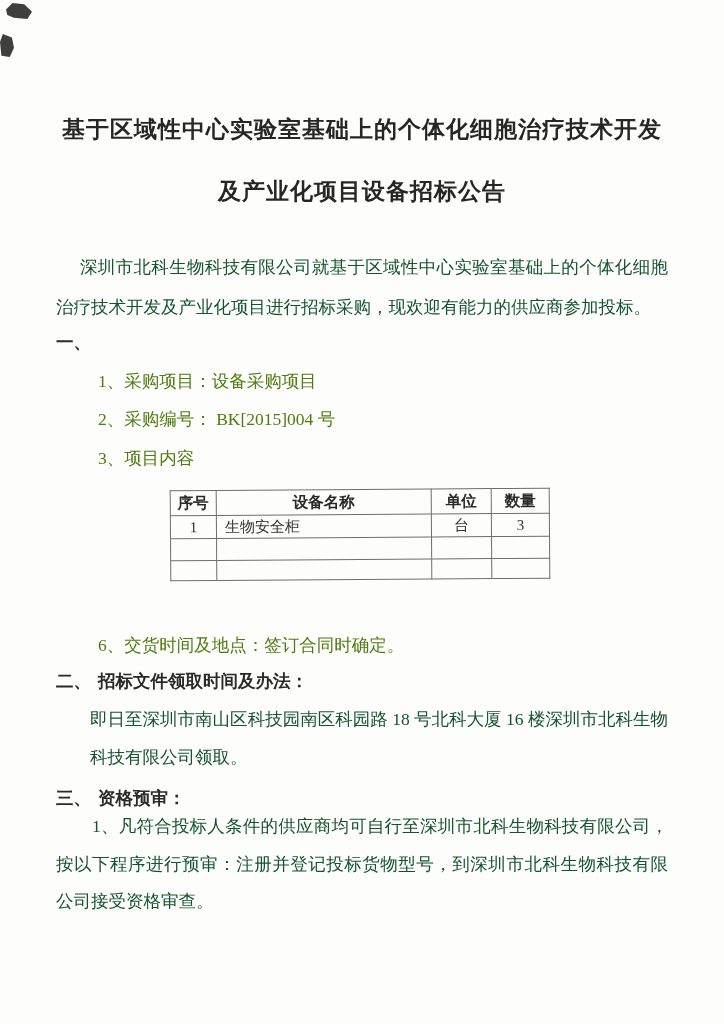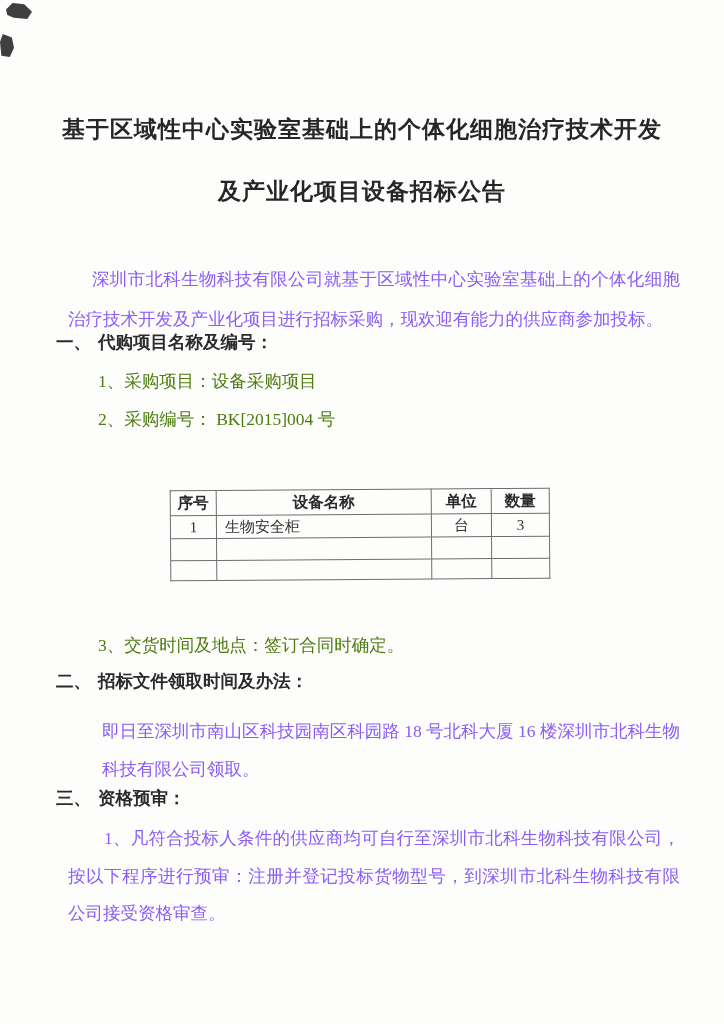--- a/index.html
+++ b/index.html
@@ -20,22 +20,22 @@
            clip-path:polygon(20% 0%,85% 15%,100% 60%,70% 100%,10% 95%,0% 35%); }
 
   .abs { position:absolute; }
   .title {
     left:0; width:724px; text-align:center;
     font-family:"Liberation Sans","DejaVu Sans",sans-serif;
     font-weight:bold; font-size:23px; color:#262626;
     letter-spacing:1px; margin:0; line-height:26px;
   }
   .body-text {
-    font-size:17.5px; line-height:40px; color:#8b5cf6;
-    text-align:justify; margin:12px;
+    font-size:17.5px; line-height:40px; color:#14532d;
+    text-align:justify; margin:0;
   }
   .intro { left:56px; top:247px; width:612px; text-indent:24px; }
 
   .sec-head {
     left:56px; display:flex; align-items:baseline;
     font-family:"Liberation Sans","DejaVu Sans",sans-serif;
     font-weight:bold; font-size:17.5px; color:#2a2a2a;
     line-height:22px;
   }
   .sec-num { width:42px; flex:0 0 42px; }
@@ -77,25 +77,25 @@
   <div class="ink-mark mark1"></div>
   <div class="ink-mark mark2"></div>
 
   <h1 class="abs title" style="top:178px">及产业化项目设备招标公告</h1>
   <h1 class="abs title" style="top:116px">基于区域性中心实验室基础上的个体化细胞治疗技术开发</h1>
 
   <p class="abs body-text intro">深圳市北科生物科技有限公司就基于区域性中心实验室基础上的个体化细胞治疗技术开发及产业化项目进行招标采购，现欢迎有能力的供应商参加投标。</p>
 
   <div class="abs sec-head" style="top:331px">
     <span class="sec-num">一、</span>
-    <span>代购项目名称及编号：</span>
   </div>
 
   <div class="abs item" style="top:370px">1、采购项目：设备采购项目</div>
   <div class="abs item" style="top:408px">2、采购编号： BK[2015]004 号</div>
+  <div class="abs item" style="top:447px">3、项目内容</div>
 
   <table class="abs eq-table">
     <thead>
       <tr>
         <th class="c-no">序号</th>
         <th class="c-name">设备名称</th>
         <th class="c-unit">单位</th>
         <th class="c-qty">数量</th>
       </tr>
     </thead>
@@ -114,21 +114,21 @@
       </tr>
       <tr class="r3">
         <td></td>
         <td class="name-cell"></td>
         <td></td>
         <td></td>
       </tr>
     </tbody>
   </table>
 
-  <div class="abs item" style="top:634px">3、交货时间及地点：签订合同时确定。</div>
+  <div class="abs item" style="top:634px">6、交货时间及地点：签订合同时确定。</div>
 
   <div class="abs sec-head" style="top:670px">
     <span class="sec-num">二、</span>
     <span>招标文件领取时间及办法：</span>
   </div>
 
   <p class="abs body-text sec2-body">即日至深圳市南山区科技园南区科园路 18 号北科大厦 16 楼深圳市北科生物科技有限公司领取。</p>
 
   <div class="abs sec-head" style="top:787px">
     <span class="sec-num">三、</span>

